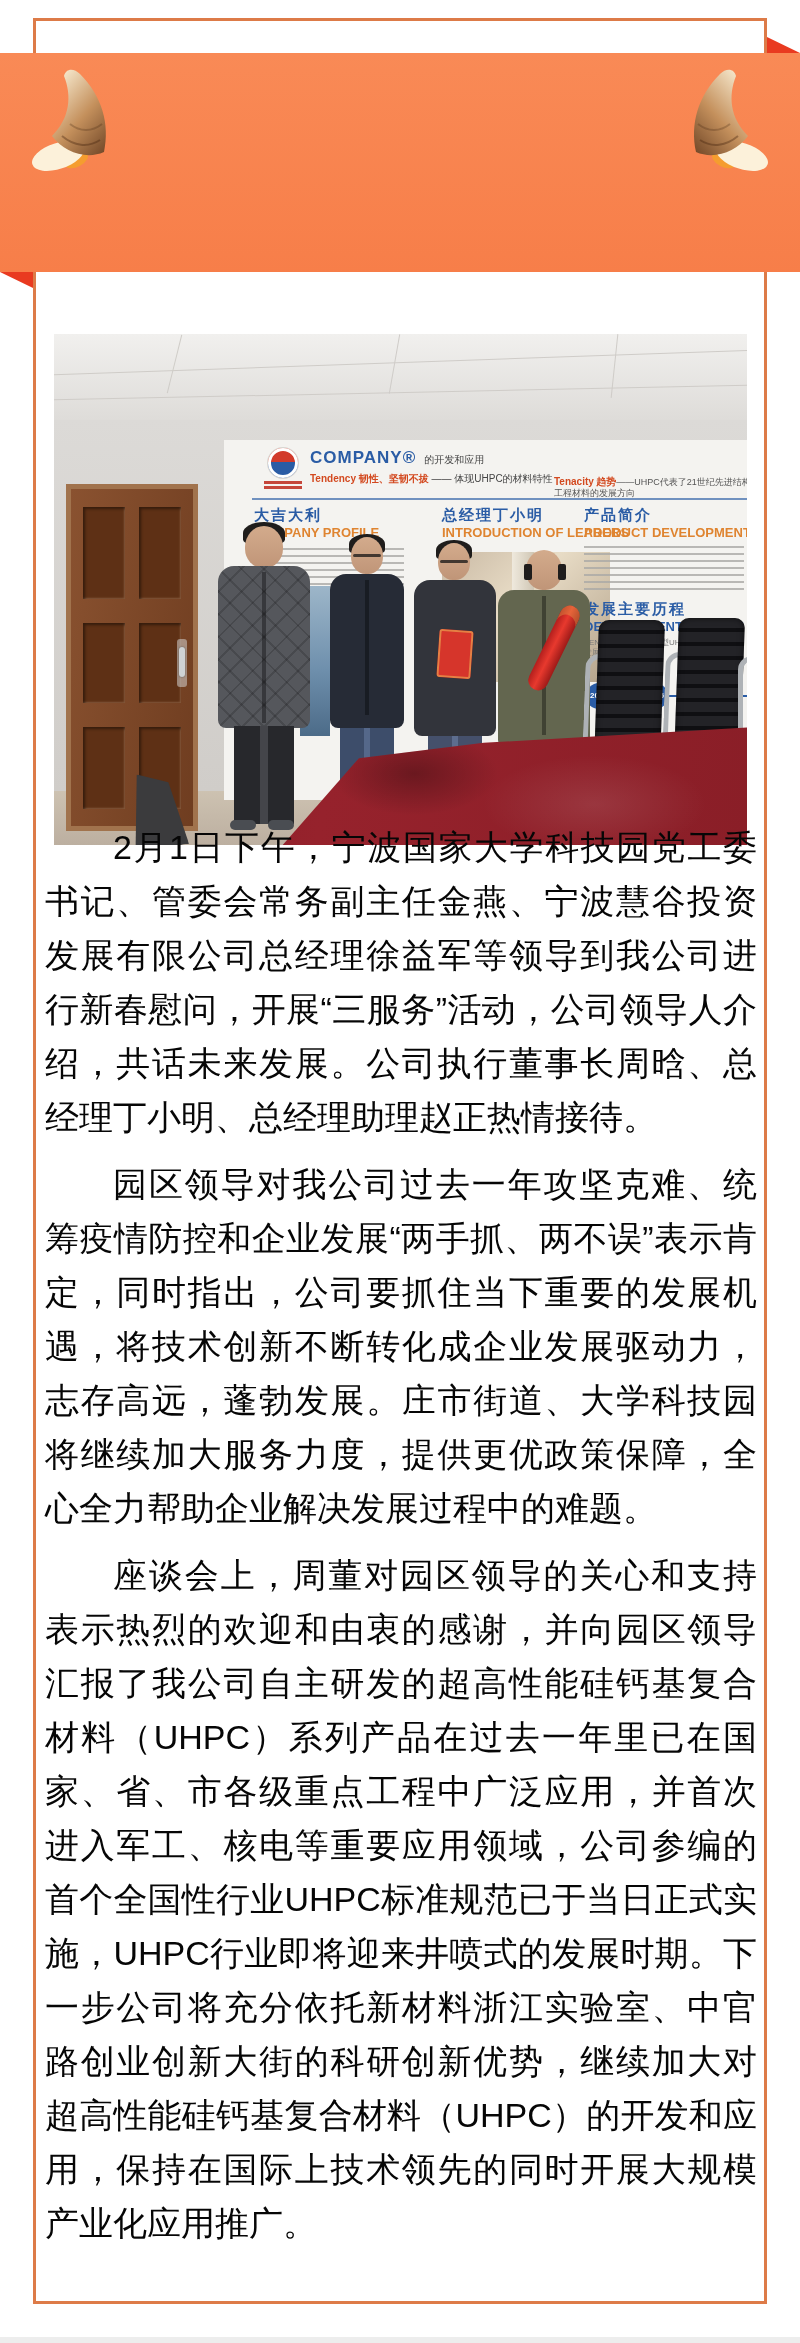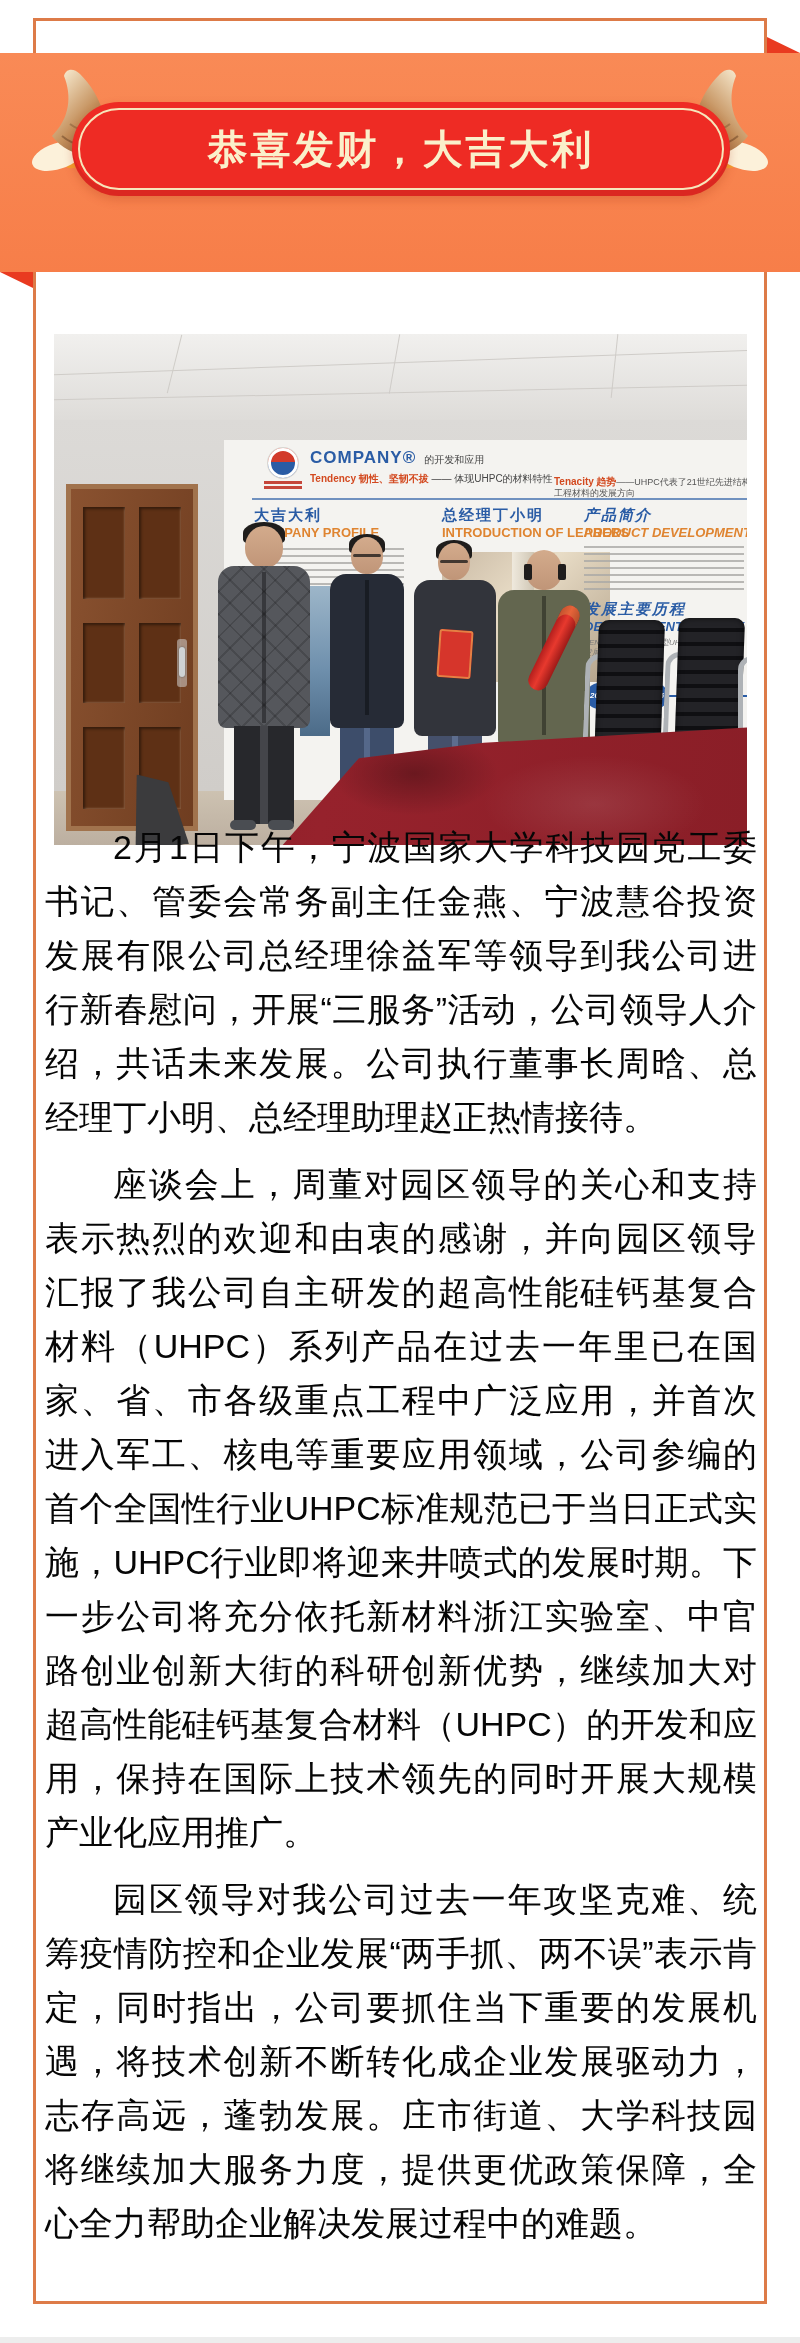--- a/index.html
+++ b/index.html
@@ -39,21 +39,21 @@
   .tagline b{color:#d3491f;}
   .tendency{position:absolute;left:330px;top:36px;font-size:9px;color:#555;width:200px;line-height:11px;}
   .tendency b{color:#d3491f;font-size:10px;}
   .divider{position:absolute;left:28px;right:0;top:58px;height:2px;background:rgba(42,92,165,.65);}
   .h-zh{font-size:15px;font-weight:bold;color:#2a5ca5;letter-spacing:2px;white-space:nowrap;}
   .h-en{font-size:13px;font-weight:bold;color:#df8430;white-space:nowrap;letter-spacing:0;}
   .h-en.blue{color:#2a5ca5;}
   .col{position:absolute;top:66px;}
   .col1{left:30px;width:150px;}
   .col2{left:218px;width:175px;}
-  .col3{left:360px;width:163px;font-style:italic;}
+  .col3{left:360px;width:163px;}
   .graylines{background:repeating-linear-gradient(180deg,#aaa9a6 0 2px,transparent 2px 7px);opacity:.8;}
   .leaders-photo{position:absolute;left:218px;top:112px;width:168px;height:130px;background:linear-gradient(135deg,#c9b9a4,#e8dcc6 40%,#b3a28a);}
   .leaders-col{position:absolute;left:70px;top:0;width:22px;height:130px;background:linear-gradient(90deg,#efe9dd,#cfc6b4);}
   .city-img{position:absolute;left:76px;top:146px;width:30px;height:150px;background:linear-gradient(180deg,#9db6c9,#6f90ad 55%,#4c6b88);}
   .hist-note{font-size:8px;color:#777;line-height:10px;margin-top:4px;white-space:nowrap;}
   .timeline{position:relative;height:70px;margin-top:8px;}
   .tl-line{position:absolute;left:0;top:29px;width:220px;height:2px;background:#2a5ca5;}
   .tl-circle{position:absolute;top:17px;width:26px;height:26px;border-radius:50%;background:#2a5ca5;color:#fff;font-size:8px;font-weight:bold;text-align:center;line-height:26px;}
   .tl-dot{position:absolute;width:6px;height:6px;border-radius:50%;background:#e98a2b;}
 
@@ -127,23 +127,20 @@
           <stop offset="1" stop-color="#f3e3c6"></stop>
       </linearGradient>
     </defs>
     <ellipse cx="34" cy="93" rx="13" ry="8" fill="#f59d2f" transform="rotate(28 34 93)"></ellipse>
     <ellipse cx="52" cy="90" rx="27" ry="13" fill="#fcf1da" transform="rotate(18 52 90)"></ellipse>
     <path d="M6,86 C0,58 8,30 30,8 C36,2 44,2 46,10 C38,30 40,52 58,70 C46,86 24,94 6,86 Z" fill="url(#hgR)"></path>
     <path d="M10,74 C22,82 36,80 48,70" stroke="rgba(60,30,10,.35)" stroke-width="2" fill="none"></path>
     <path d="M8,58 C18,66 30,66 40,58" stroke="rgba(60,30,10,.25)" stroke-width="2" fill="none"></path>
   </svg>
 
-  <div class="banner">
-    <div class="banner-text">恭喜发财，大吉大利</div>
-  </div>
 
   <div class="photo">
     <div class="ceiling">
       <div class="cline" style="left:-10px;top:28px;width:720px;transform:rotate(-2deg);"></div>
       <div class="cline" style="left:-10px;top:58px;width:720px;transform:rotate(-1.2deg);"></div>
       <div class="cline" style="left:120px;top:0;width:1px;height:60px;background:#cfccc8;transform:rotate(14deg);"></div>
       <div class="cline" style="left:340px;top:0;width:1px;height:60px;background:#cfccc8;transform:rotate(10deg);"></div>
       <div class="cline" style="left:560px;top:0;width:1px;height:64px;background:#cfccc8;transform:rotate(6deg);"></div>
     </div>
     <div class="wall"></div>
@@ -255,18 +252,18 @@
     </div>
     <div class="chair" style="left:688px;top:288px;">
       <div class="chair-arm"></div>
     </div>
 
     <div class="tablecloth"></div>
   </div>
 
   <div class="article">
     <p>2月1日下午，宁波国家大学科技园党工委书记、管委会常务副主任金燕、宁波慧谷投资发展有限公司总经理徐益军等领导到我公司进行新春慰问，开展“三服务”活动，公司领导人介绍，共话未来发展。公司执行董事长周晗、总经理丁小明、总经理助理赵正热情接待。</p>
+    <p>园区领导对我公司过去一年攻坚克难、统筹疫情防控和企业发展“两手抓、两不误”表示肯定，同时指出，公司要抓住当下重要的发展机遇，将技术创新不断转化成企业发展驱动力，志存高远，蓬勃发展。庄市街道、大学科技园将继续加大服务力度，提供更优政策保障，全心全力帮助企业解决发展过程中的难题。</p>
     <p>座谈会上，周董对园区领导的关心和支持表示热烈的欢迎和由衷的感谢，并向园区领导汇报了我公司自主研发的超高性能硅钙基复合材料（UHPC）系列产品在过去一年里已在国家、省、市各级重点工程中广泛应用，并首次进入军工、核电等重要应用领域，公司参编的首个全国性行业UHPC标准规范已于当日正式实施，UHPC行业即将迎来井喷式的发展时期。下一步公司将充分依托新材料浙江实验室、中官路创业创新大街的科研创新优势，继续加大对超高性能硅钙基复合材料（UHPC）的开发和应用，保持在国际上技术领先的同时开展大规模产业化应用推广。</p>
-    <p>园区领导对我公司过去一年攻坚克难、统筹疫情防控和企业发展“两手抓、两不误”表示肯定，同时指出，公司要抓住当下重要的发展机遇，将技术创新不断转化成企业发展驱动力，志存高远，蓬勃发展。庄市街道、大学科技园将继续加大服务力度，提供更优政策保障，全心全力帮助企业解决发展过程中的难题。</p>
   </div>
 
   <div class="bottom-strip"></div>
 </div>
 
 </body></html>

